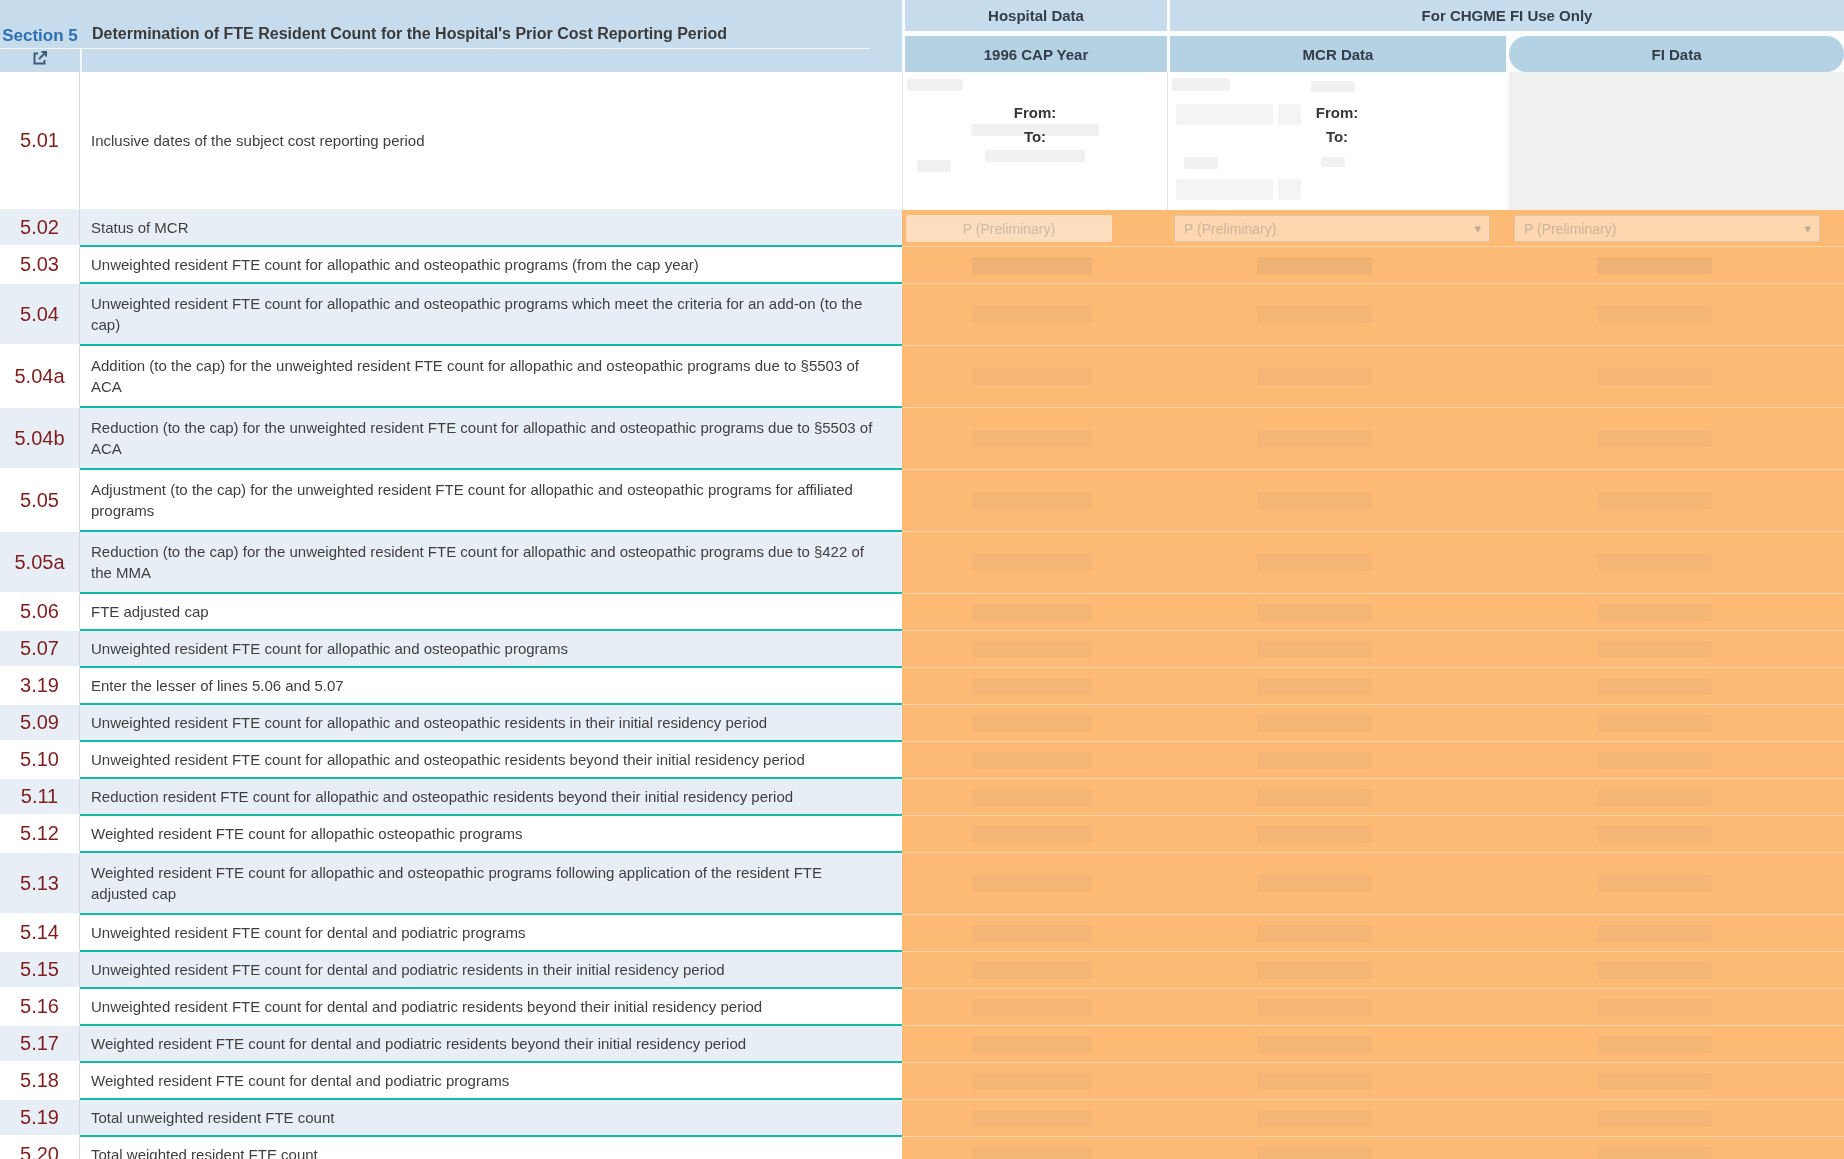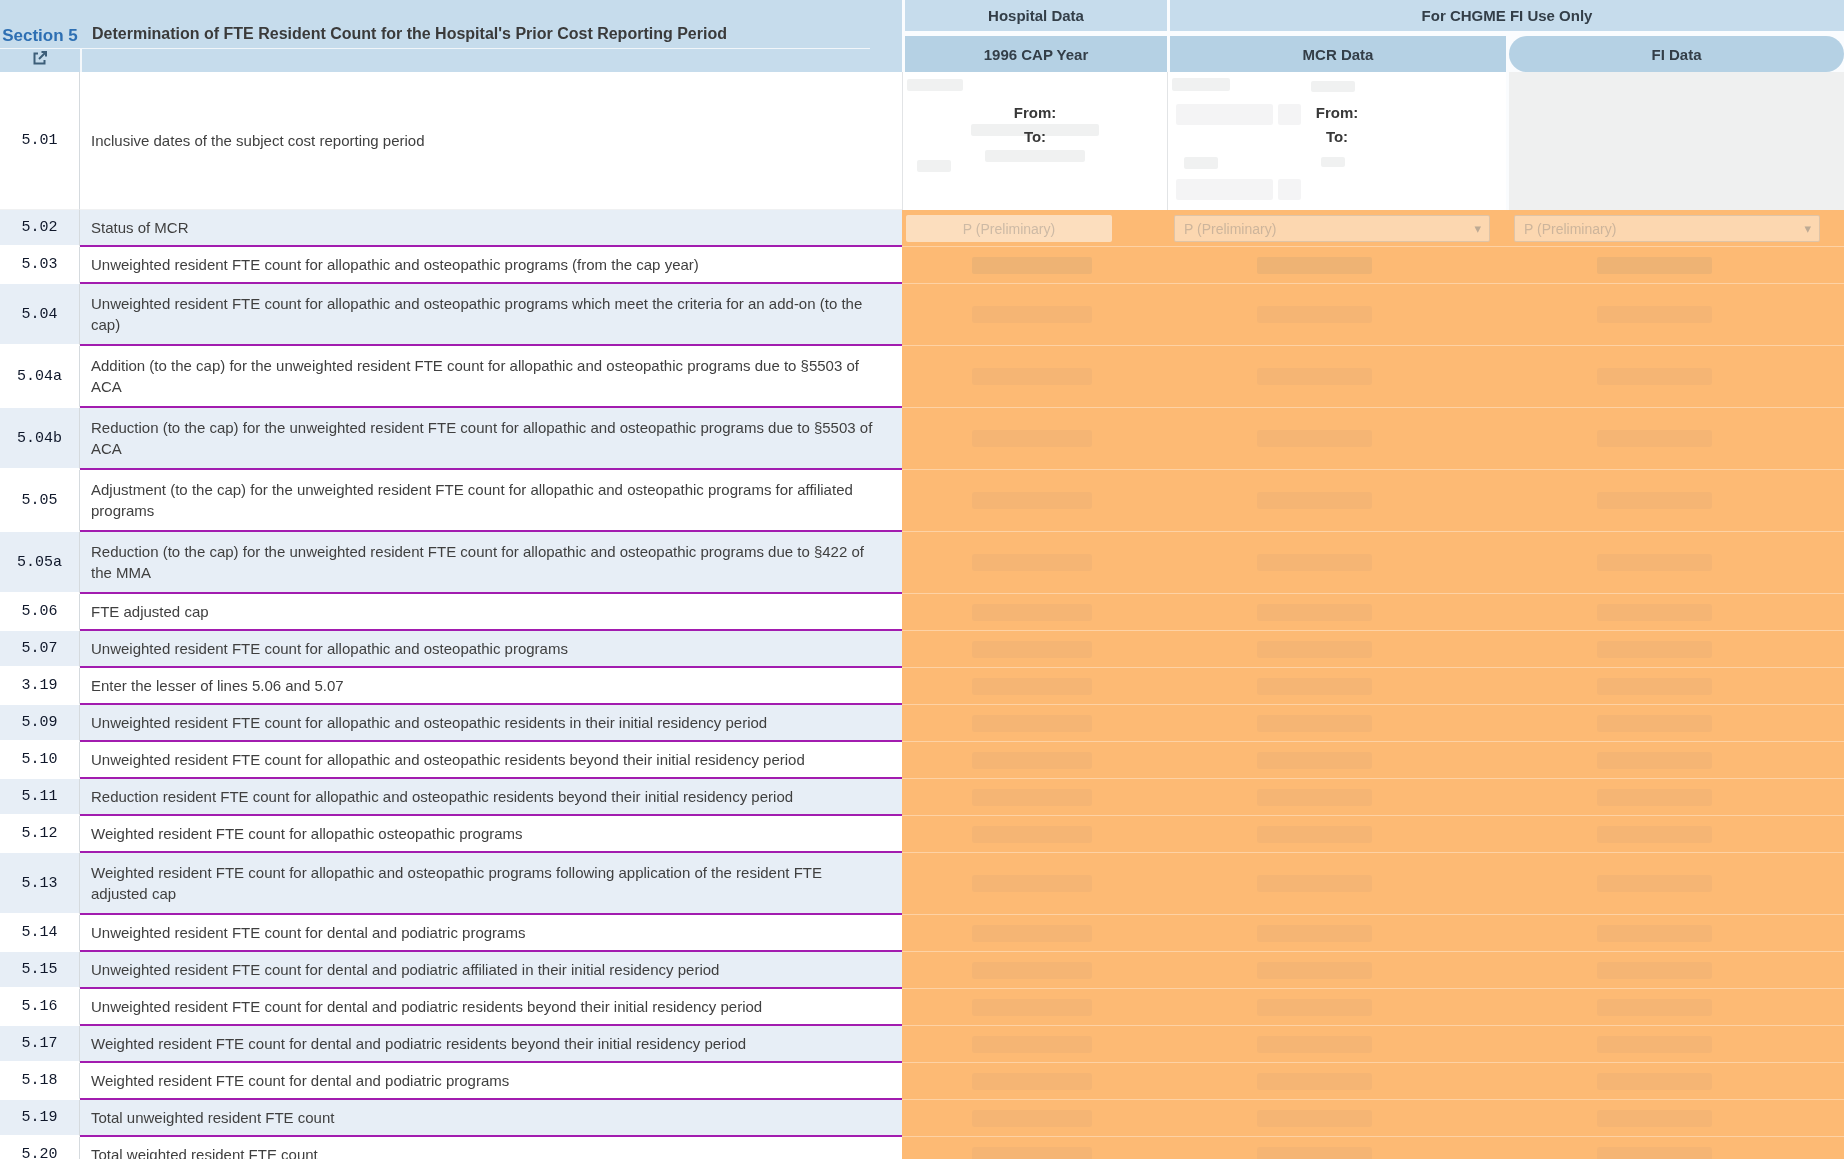--- a/index.html
+++ b/index.html
@@ -34,22 +34,22 @@
   .sub-mcr{width:336px;margin-left:3px;}
   .sub-fi{width:335px;margin-left:3px;border-radius:18px;}
 
   
   .row{display:flex;position:relative;}
   .row-short{height:37px;}
   .row-tall{height:62px;}
   .shade-blue .c-num,.shade-blue .c-desc{background:#e7eef6;}
   .shade-white .c-num,.shade-white .c-desc{background:#ffffff;}
   .c-num{width:80px;box-sizing:border-box;border-right:1px solid #d5dade;border-bottom:2px solid #fff;
-         display:flex;align-items:center;justify-content:center;font-size:15px;color:#0f172a;font-family:Liberation Mono, monospace;}
-  .c-desc{width:822px;box-sizing:border-box;border-bottom:2px solid #a21caf;display:flex;align-items:center;
+         display:flex;align-items:center;justify-content:center;font-size:20px;color:#7f1d1d;}
+  .c-desc{width:822px;box-sizing:border-box;border-bottom:2px solid #14b8a6;display:flex;align-items:center;
           padding:3px 26px 3px 11px;font-size:15px;line-height:21px;color:#3f3f3f;}
   .c-gray{width:942px;box-sizing:border-box;background:#fdba74;position:relative;
           border-bottom:1px solid rgba(255,255,255,0.35);}
 
   
   .row-501{height:138px;}
   .row-501 .c-num,.row-501 .c-desc{background:#fff;border-bottom:1px solid #f0f1f2;}
   .c-hosp{width:265px;box-sizing:border-box;border-left:1px solid #e2e4e6;background:#fff;position:relative;}
   .c-mcr{width:339px;box-sizing:border-box;border-left:1px solid #e2e4e6;background:#fff;position:relative;}
   .c-fi501{width:338px;box-sizing:border-box;border-left:3px solid #fafcfe;background:#eff0f0;}
@@ -285,21 +285,21 @@
         <div class="c-num">5.14</div>
         <div class="c-desc">Unweighted resident FTE count for dental and podiatric programs</div>
         <div class="c-gray">
           <div class="gv" style="left: 70px; width: 120px; top: 10px;"></div>
           <div class="gv" style="left: 355px; width: 115px; top: 10px;"></div>
           <div class="gv" style="left: 695px; width: 115px; top: 10px;"></div>
         </div>
       </div>
       <div class="row row-short shade-blue">
         <div class="c-num">5.15</div>
-        <div class="c-desc">Unweighted resident FTE count for dental and podiatric affiliated in their initial residency period</div>
+        <div class="c-desc">Unweighted resident FTE count for dental and podiatric residents in their initial residency period</div>
         <div class="c-gray">
           <div class="gv" style="left: 70px; width: 120px; top: 10px;"></div>
           <div class="gv" style="left: 355px; width: 115px; top: 10px;"></div>
           <div class="gv" style="left: 695px; width: 115px; top: 10px;"></div>
         </div>
       </div>
       <div class="row row-short shade-white">
         <div class="c-num">5.16</div>
         <div class="c-desc">Unweighted resident FTE count for dental and podiatric residents beyond their initial residency period</div>
         <div class="c-gray">

